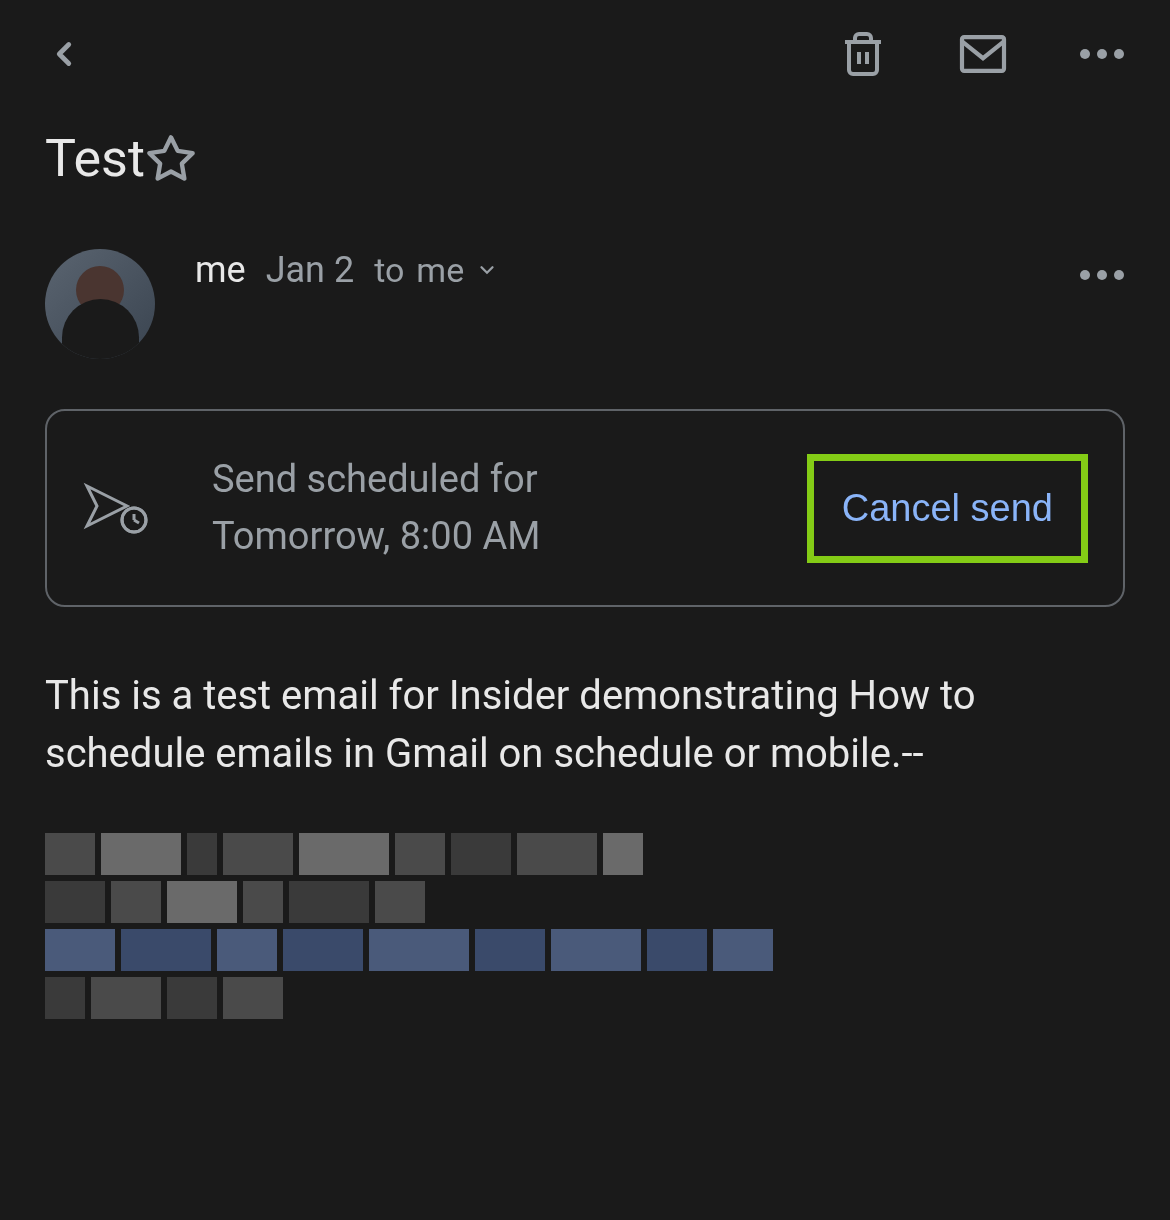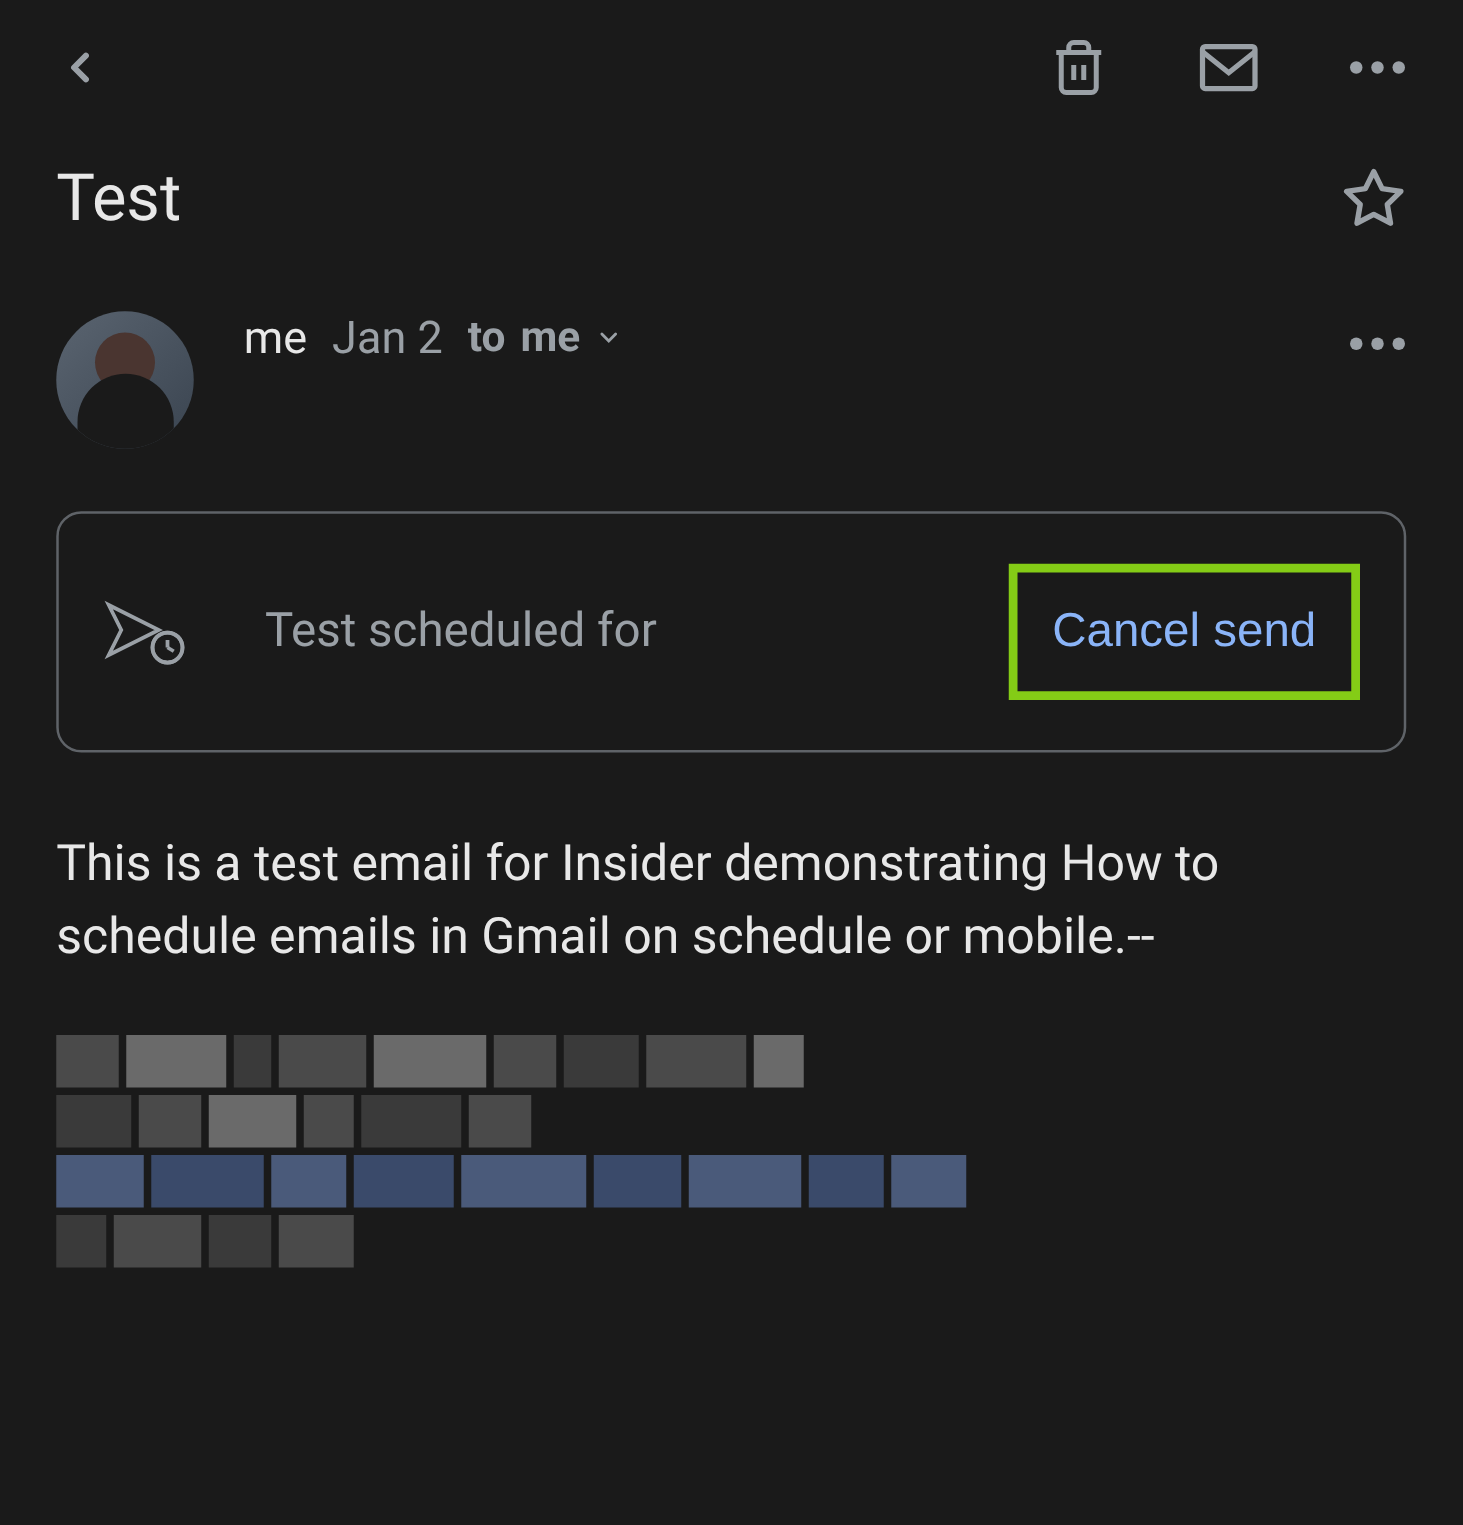--- a/index.html
+++ b/index.html
@@ -38,21 +38,20 @@
     .icon-btn {
       cursor: pointer;
       display: flex;
       align-items: center;
       justify-content: center;
     }
     
     .subject-row {
       display: flex;
       align-items: center;
-      justify-content: space-between;
       padding: 20px 45px 30px 45px;
     }
     
     .subject {
       font-size: 52px;
       font-weight: 400;
       color: #e8e8e8;
     }
     
     .sender-row {
@@ -116,21 +115,20 @@
       font-size: 36px;
       color: #9aa0a6;
     }
     
     .recipient-line {
       display: flex;
       align-items: center;
       gap: 12px;
       font-size: 34px;
       color: #9aa0a6;
-      font-weight: bold;
     }
     
     .dots-btn {
       padding-top: 20px;
     }
     
     .schedule-box {
       margin: 20px 45px;
       border: 2px solid #5f6368;
       border-radius: 20px;
@@ -279,21 +277,22 @@
   <div class="schedule-icon">
     <svg width="70" height="56" viewBox="0 0 70 56" fill="none" stroke="#9aa0a6" stroke-width="3">
       <path d="M 5 8 L 45 28 L 5 48 L 15 28 Z" fill="none"></path>
       <circle cx="52" cy="42" r="12" fill="#1a1a1a"></circle>
       <circle cx="52" cy="42" r="12"></circle>
       <line x1="52" y1="36" x2="52" y2="42"></line>
       <line x1="52" y1="42" x2="57" y2="45"></line>
     </svg>
   </div>
   <div class="schedule-text">
-    <div>Test scheduled for</div>
+    <div>Send scheduled for</div>
+    <div>Tomorrow, 8:00 AM</div>
   </div>
   <div class="cancel-btn-wrapper">
     <button class="cancel-btn">Cancel send</button>
   </div>
 </div>
 
 <div class="email-body">This is a test email for Insider demonstrating How to schedule emails in Gmail on schedule or mobile.--</div>
 
 <div class="redacted-area">
   <div class="redacted-row">

